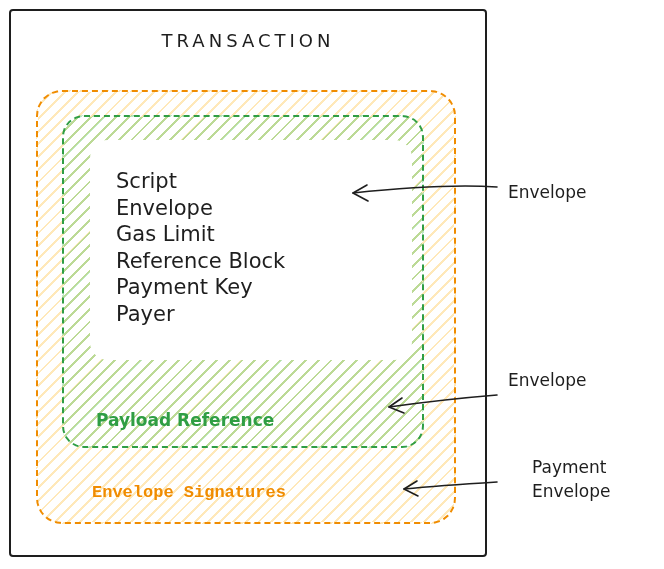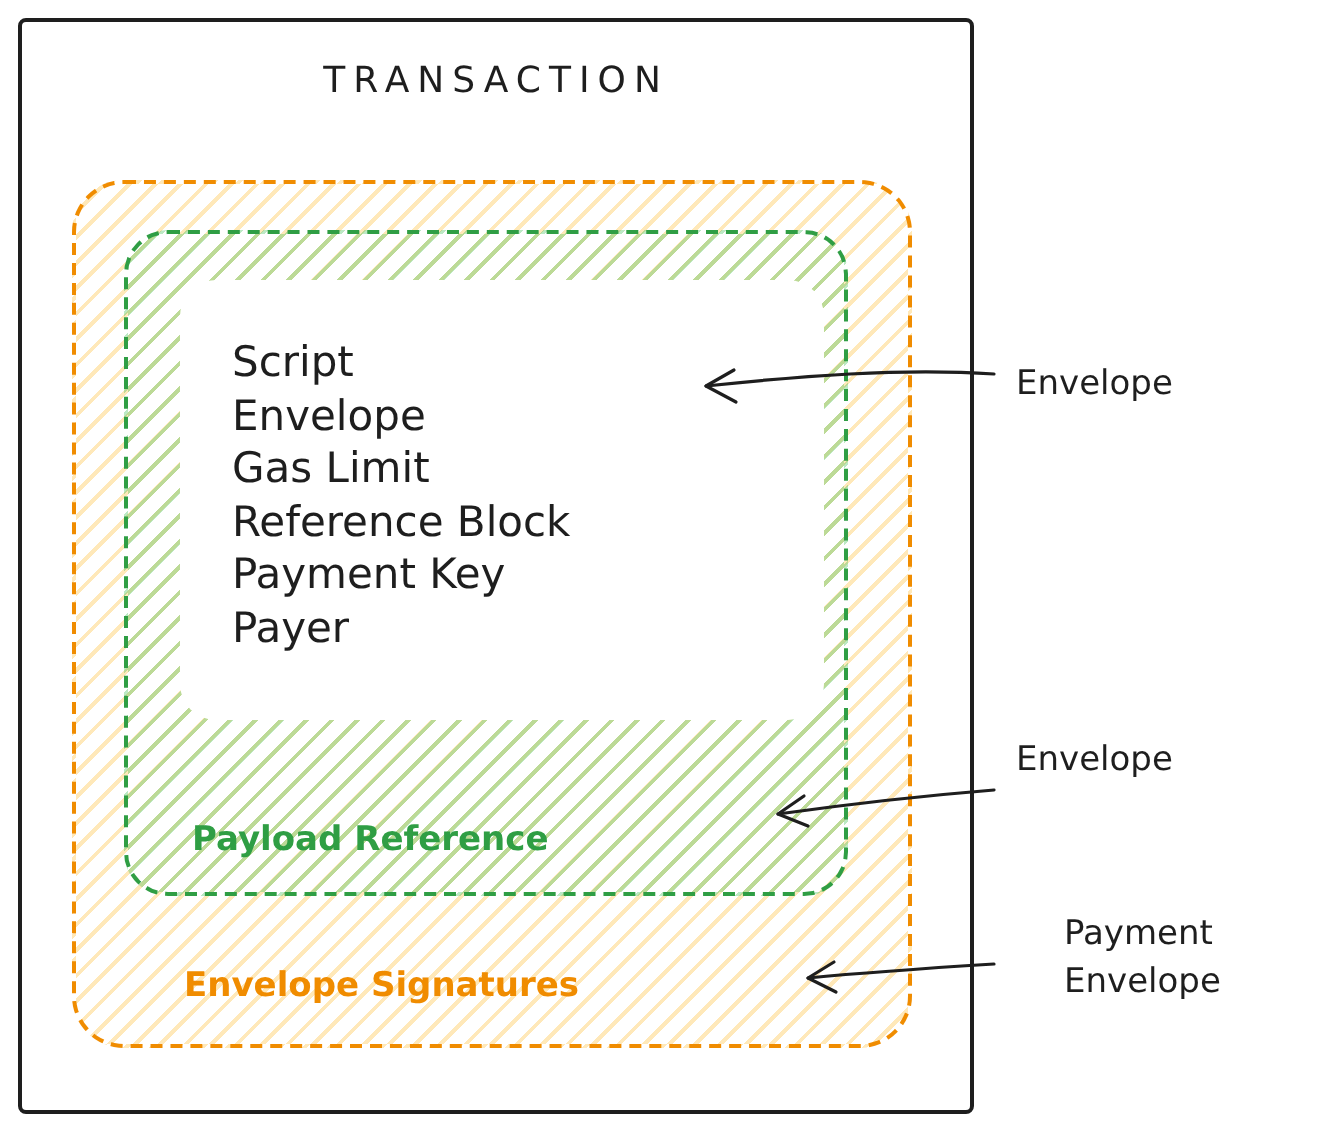--- a/index.html
+++ b/index.html
@@ -90,20 +90,21 @@
     font-weight: 600;
     color: #2f9e44;
     white-space: nowrap;
   }
   .envelope-signatures-label {
     left: 92px; top: 483px;
     font-size: 17px;
     font-weight: 600;
     color: #f08c00;
     white-space: nowrap;
+    font-family: Liberation Mono, monospace;
   }
 
   
   .callout {
     font-size: 17px;
     line-height: 24px;
     white-space: nowrap;
   }
   .payload-callout   { left: 508px; top: 180px; }
   .auth-callout      { left: 508px; top: 368px; }

